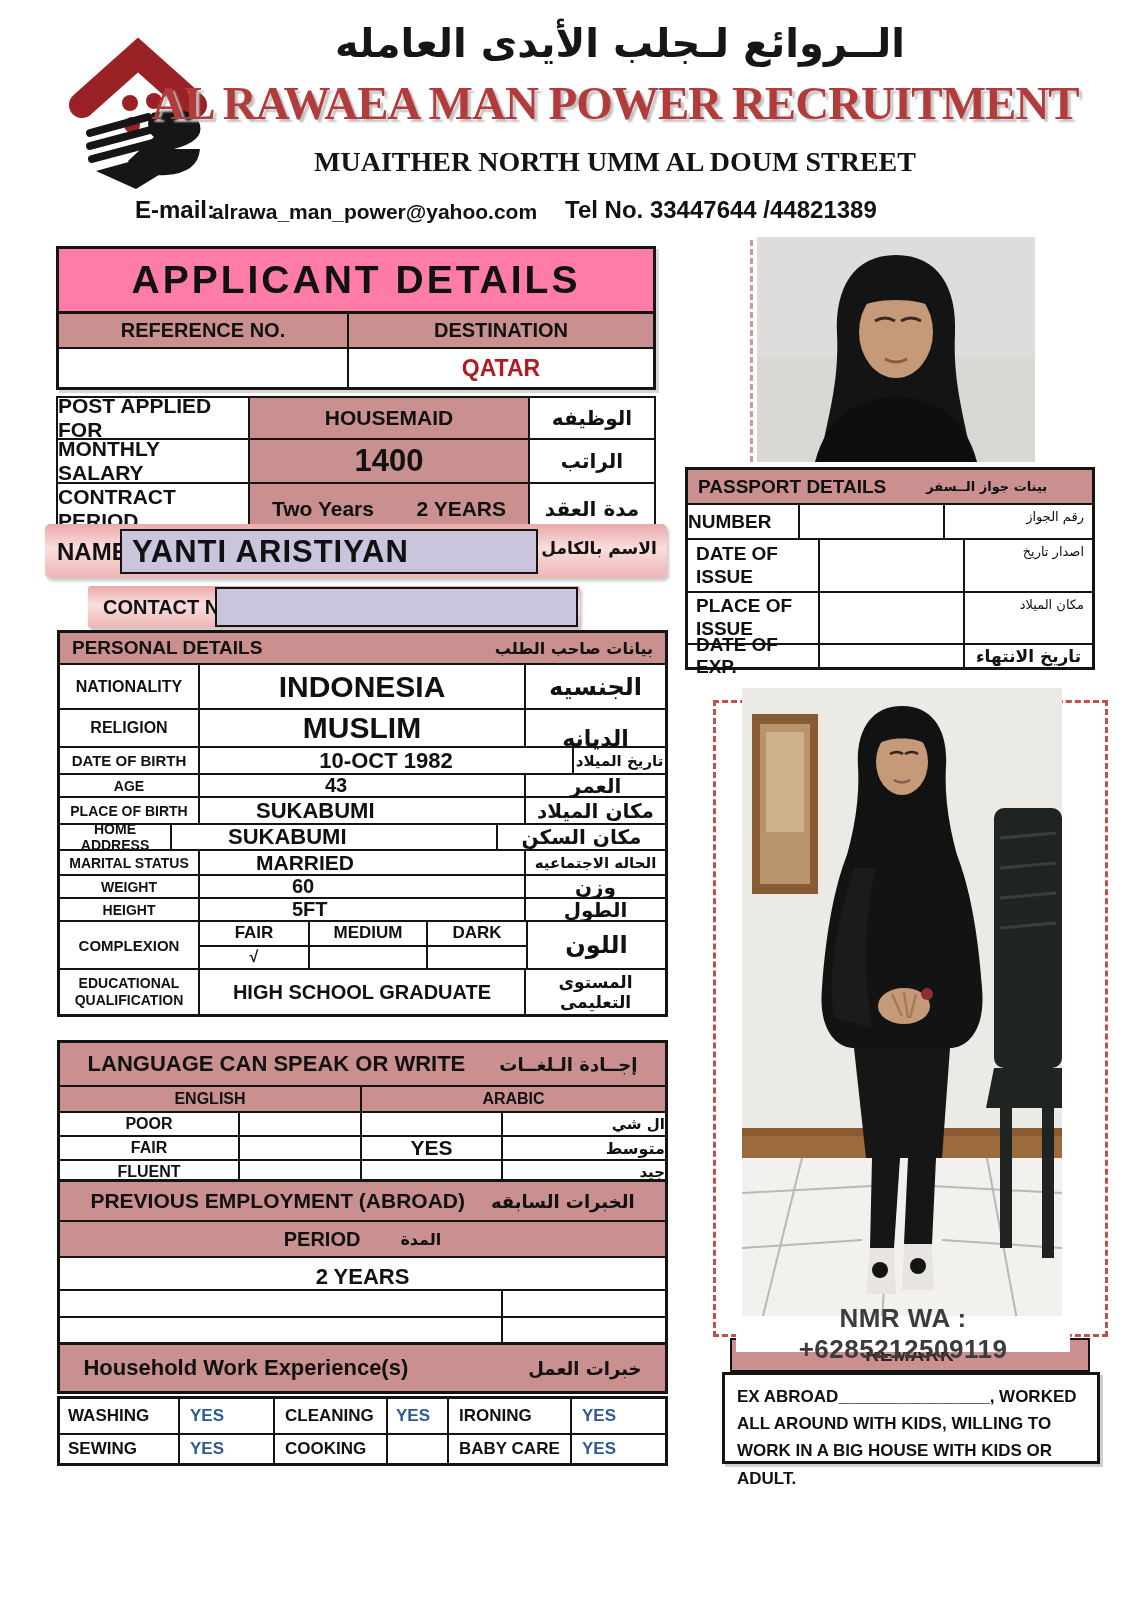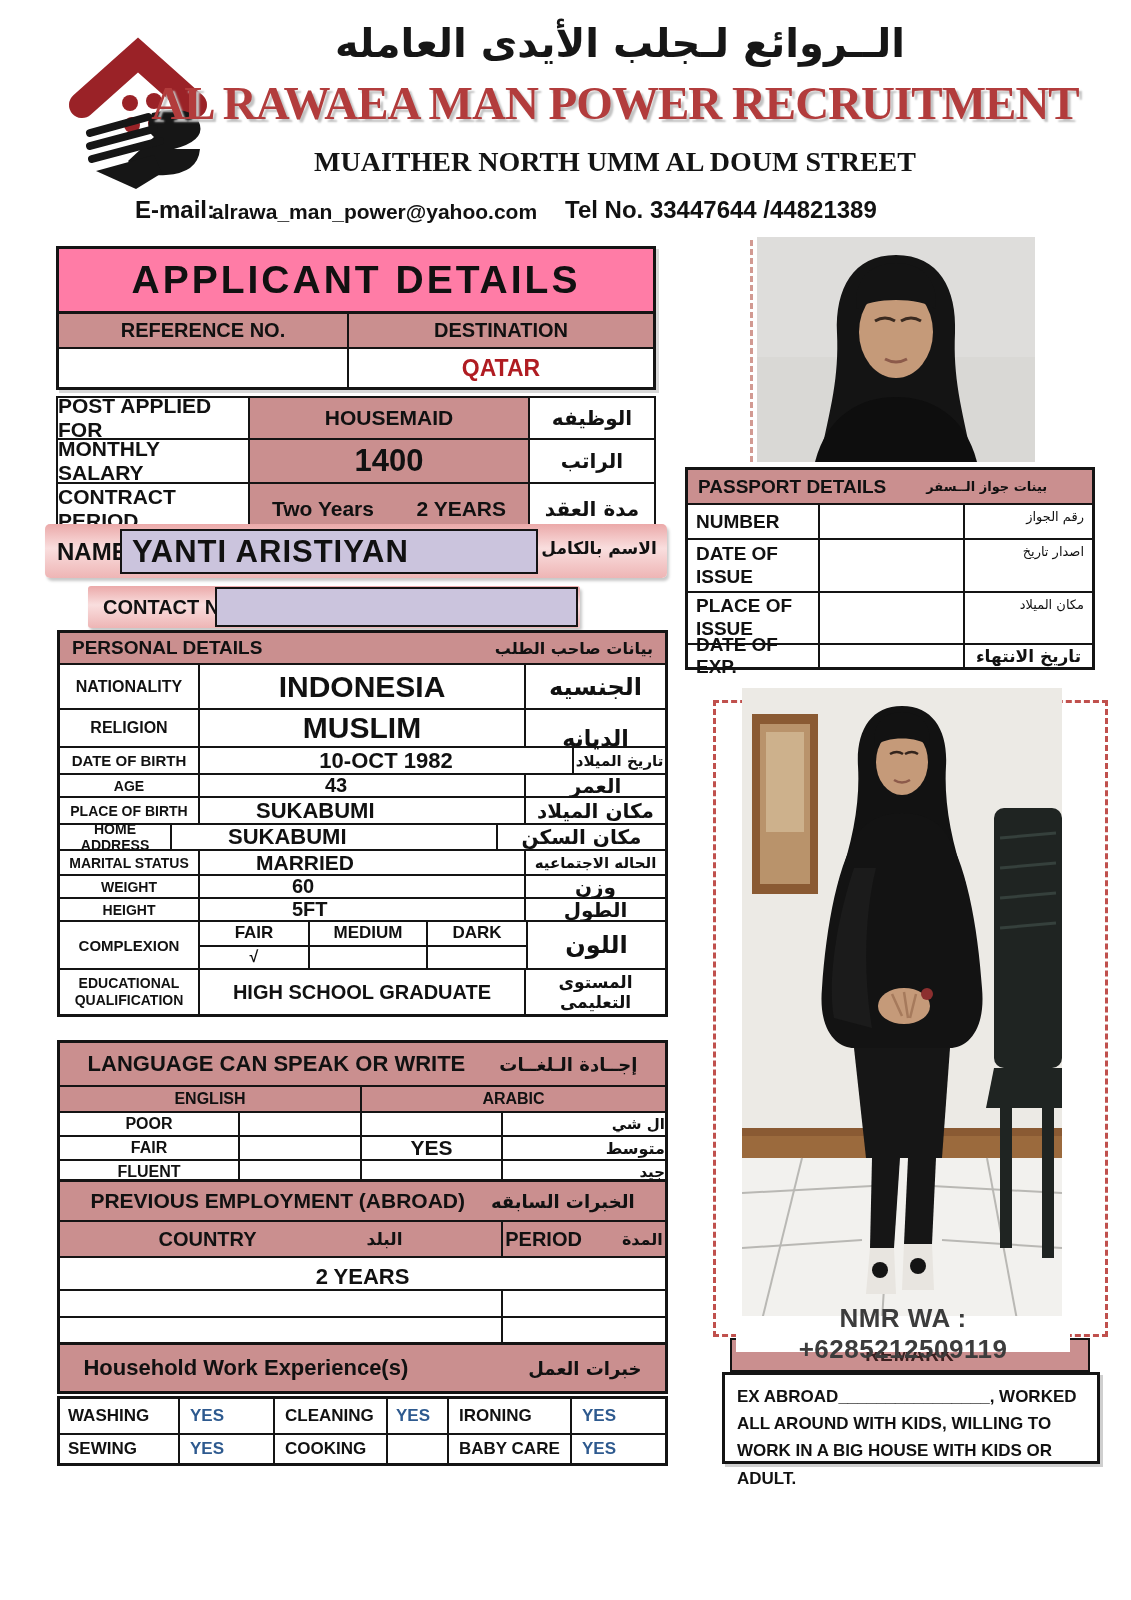--- a/index.html
+++ b/index.html
@@ -207,24 +207,20 @@
       <div class="cell arab b" style="flex:1;font-size:15px;justify-content:flex-start;padding-left:110px;direction:rtl;">جيد</div>
     </div>
   </div>
 
   <div class="abs" style="left:57px;top:1179px;width:611px;border:3px solid #141414;background:#fff;">
     <div class="rose flex ctr" style="height:38px;gap:26px;">
       <span class="b" style="font-size:21px;">PREVIOUS EMPLOYMENT (ABROAD)</span>
       <span class="arab b" style="font-size:18px;">الخبرات السابقه</span>
     </div>
     <div class="row rose" style="height:36px;">
-      <div class="cell vline" style="width:443px;justify-content:center;gap:110px;">
-        <span class="b" style="font-size:20px;">COUNTRY</span>
-        <span class="arab b" style="font-size:17px;">البلد</span>
-      </div>
       <div class="cell" style="flex:1;justify-content:center;gap:40px;">
         <span class="b" style="font-size:20px;">PERIOD</span>
         <span class="arab b" style="font-size:16px;">المدة</span>
       </div>
     </div>
     <div class="row" style="height:33px;">
       <div class="cell b" style="flex:1;font-size:22px;justify-content:center;padding-top:6px;">2 YEARS</div>
     </div>
     <div class="row" style="height:27px;">
       <div class="cell vline" style="width:443px;"></div>
@@ -272,21 +268,21 @@
     <path d="M144,84 q10,-6 20,0" stroke="#3a2a20" stroke-width="3" fill="none"></path>
     <path d="M128,122 q11,6 22,0" stroke="#8c5a4a" stroke-width="3" fill="none"></path>
   </svg>
 
   <div class="abs" style="left:685px;top:467px;width:410px;border:3px solid #141414;background:#fff;">
     <div class="rose flex" style="height:33px;padding:0 10px;gap:40px;">
       <span class="b" style="font-size:19px;">PASSPORT DETAILS</span>
       <span class="arab b" style="font-size:13px;">بينات جواز الــسفر</span>
     </div>
     <div class="row" style="height:35px;">
-      <div class="cell b vline" style="width:132px;font-size:19px;padding-left:8px;">NUMBER</div>
+      <div class="cell b vline" style="width:112px;font-size:19px;">NUMBER</div>
       <div class="cell vline" style="width:145px;"></div>
       <div class="cell arab" style="flex:1;font-size:13px;align-items:flex-start;justify-content:flex-start;padding:4px 8px 16px 0;">رقم الجواز</div>
     </div>
     <div class="row" style="height:53px;">
       <div class="cell b vline" style="width:132px;font-size:19px;padding-left:8px;line-height:1.2;">DATE OF ISSUE</div>
       <div class="cell vline" style="width:145px;"></div>
       <div class="cell arab" style="flex:1;font-size:13px;align-items:flex-start;justify-content:flex-start;padding:4px 8px 0 0;">اصدار تاريخ</div>
     </div>
     <div class="row" style="height:52px;">
       <div class="cell b vline" style="width:132px;font-size:19px;padding-left:8px;line-height:1.2;">PLACE OF ISSUE</div>

